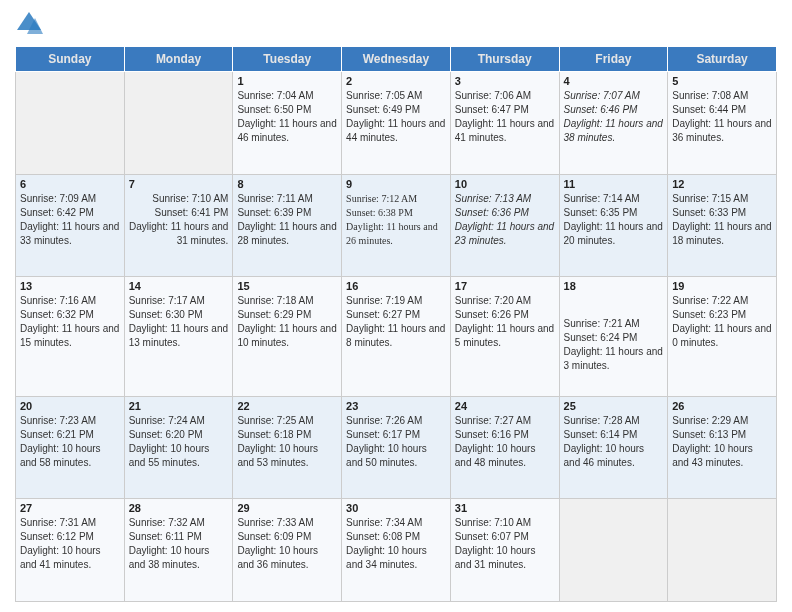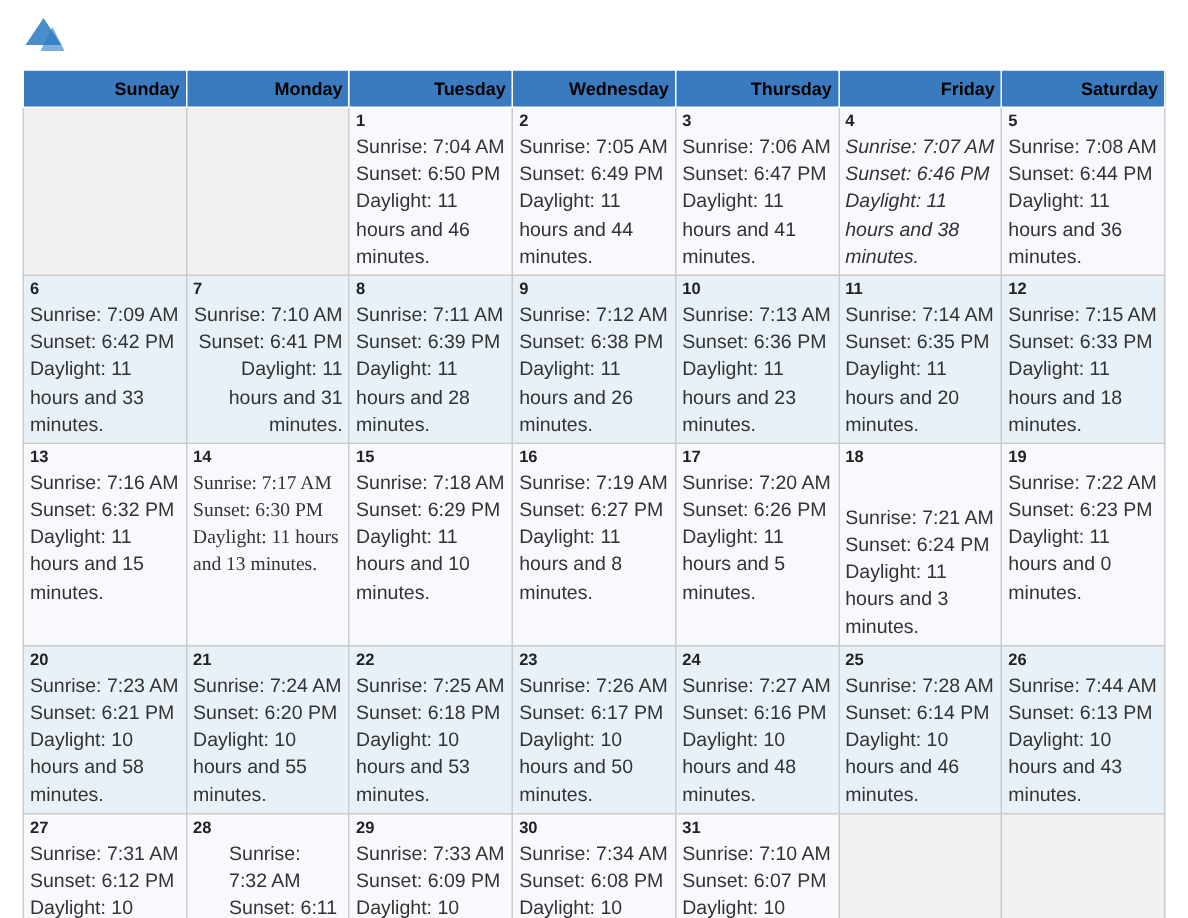--- a/index.html
+++ b/index.html
@@ -60,25 +60,25 @@
       color: #444;
     }
     .calendar {
       flex: 1;
       border-collapse: collapse;
       width: 100%;
       table-layout: fixed;
     }
     .calendar thead th {
       background: #3a7abf;
-      color: #000000;
+      color: #e5e5e5;
       font-size: 12px;
       font-weight: bold;
       padding: 5px 4px;
-      text-align: right;
+      text-align: center;
       border: 1px solid #fff;
     }
     .calendar tbody td {
       border: 1px solid #ccc;
       vertical-align: top;
       padding: 3px 4px;
       font-size: 9.5px;
       color: #333;
       height: 86px;
       background: #fff;
@@ -90,21 +90,21 @@
       background: #e8f0f8;
     }
     .day-num {
       font-size: 11px;
       font-weight: bold;
       color: #222;
       display: block;
       margin-bottom: 2px;
     }
     .day-info {
-      font-size: 13px;
+      font-size: 10px;
       line-height: 1.4;
       color: #333;
     }
     .empty-cell {
       background: #f0f0f0 !important;
     }
   </style>
 </head>
 <body>
 
@@ -187,27 +187,27 @@
 Daylight: 11 hours and 31 minutes.</div>
           </td>
           <td>
             <span class="day-num">8</span>
             <div class="day-info" style="white-space: pre-line;">Sunrise: 7:11 AM
 Sunset: 6:39 PM
 Daylight: 11 hours and 28 minutes.</div>
           </td>
           <td>
             <span class="day-num">9</span>
-            <div class="day-info" style="white-space: pre-line;">Sunrise: 7:12 AM
+            <div class="day-info" style="white-space: pre-line; font-family: Liberation Serif, serif;">Sunrise: 7:12 AM
 Sunset: 6:38 PM
 Daylight: 11 hours and 26 minutes.</div>
           </td>
           <td>
             <span class="day-num">10</span>
-            <div class="day-info" style="white-space: pre-line;">Sunrise: 7:13 AM
+            <div class="day-info" style="white-space: pre-line; font-style: italic;">Sunrise: 7:13 AM
 Sunset: 6:36 PM
 Daylight: 11 hours and 23 minutes.</div>
           </td>
           <td>
             <span class="day-num">11</span>
             <div class="day-info" style="white-space: pre-line;">Sunrise: 7:14 AM
 Sunset: 6:35 PM
 Daylight: 11 hours and 20 minutes.</div>
           </td>
           <td>
@@ -219,21 +219,21 @@
         </tr>
         <tr>
           <td>
             <span class="day-num">13</span>
             <div class="day-info" style="white-space: pre-line;">Sunrise: 7:16 AM
 Sunset: 6:32 PM
 Daylight: 11 hours and 15 minutes.</div>
           </td>
           <td>
             <span class="day-num">14</span>
-            <div class="day-info" style="white-space: pre-line; font-family: Liberation Serif, serif;">Sunrise: 7:17 AM
+            <div class="day-info" style="white-space: pre-line;">Sunrise: 7:17 AM
 Sunset: 6:30 PM
 Daylight: 11 hours and 13 minutes.</div>
           </td>
           <td>
             <span class="day-num">15</span>
             <div class="day-info" style="white-space: pre-line;">Sunrise: 7:18 AM
 Sunset: 6:29 PM
 Daylight: 11 hours and 10 minutes.</div>
           </td>
           <td>
@@ -293,35 +293,35 @@
 Daylight: 10 hours and 48 minutes.</div>
           </td>
           <td>
             <span class="day-num">25</span>
             <div class="day-info" style="white-space: pre-line;">Sunrise: 7:28 AM
 Sunset: 6:14 PM
 Daylight: 10 hours and 46 minutes.</div>
           </td>
           <td>
             <span class="day-num">26</span>
-            <div class="day-info" style="white-space: pre-line;">Sunrise: 7:44 AM
+            <div class="day-info" style="white-space: pre-line;">Sunrise: 2:29 AM
 Sunset: 6:13 PM
 Daylight: 10 hours and 43 minutes.</div>
           </td>
         </tr>
         <tr>
           <td>
             <span class="day-num">27</span>
             <div class="day-info" style="white-space: pre-line;">Sunrise: 7:31 AM
 Sunset: 6:12 PM
 Daylight: 10 hours and 41 minutes.</div>
           </td>
           <td>
             <span class="day-num">28</span>
-            <div class="day-info" style="white-space: pre-line; margin-left: 24px;">Sunrise: 7:32 AM
+            <div class="day-info" style="white-space: pre-line;">Sunrise: 7:32 AM
 Sunset: 6:11 PM
 Daylight: 10 hours and 38 minutes.</div>
           </td>
           <td>
             <span class="day-num">29</span>
             <div class="day-info" style="white-space: pre-line;">Sunrise: 7:33 AM
 Sunset: 6:09 PM
 Daylight: 10 hours and 36 minutes.</div>
           </td>
           <td>

